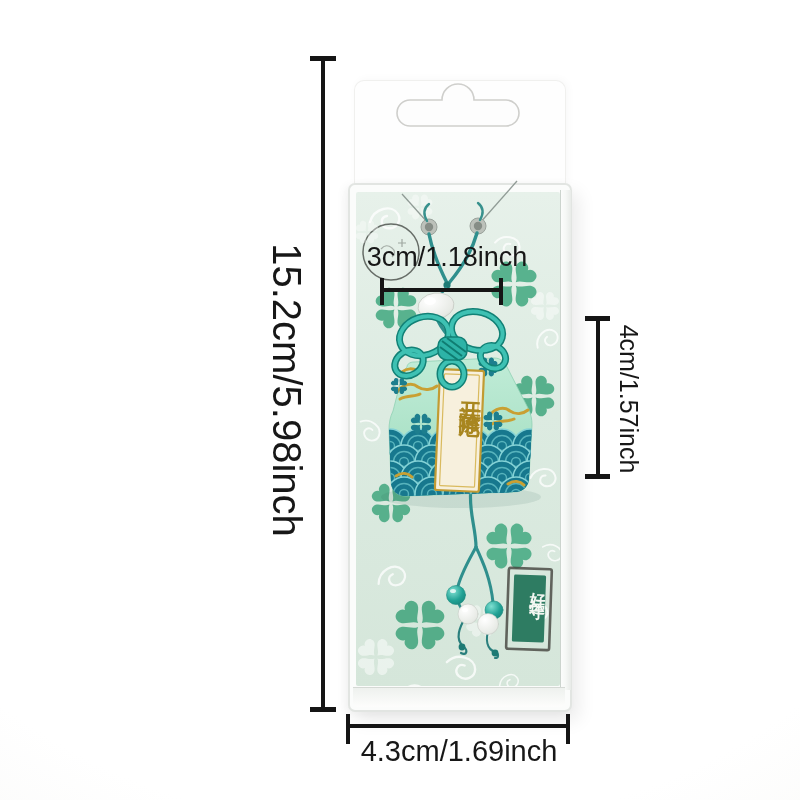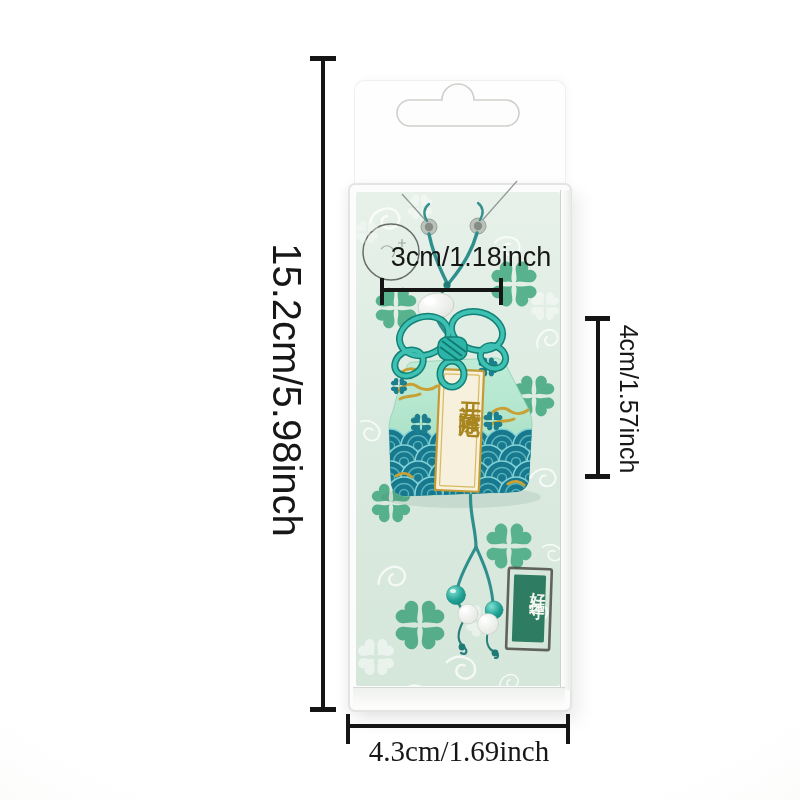--- a/index.html
+++ b/index.html
@@ -30,23 +30,23 @@
     line-height:1;font-family:"DejaVu Serif","DejaVu Sans",serif;white-space:nowrap;}
   .tag-text{left:447px;top:384px;width:34px;height:108px;font-size:22px;
     letter-spacing:5px;color:#a8861f;font-weight:bold;transform:rotate(2.5deg);}
   .seal-text{left:517px;top:580px;width:28px;height:62px;font-size:16px;
     letter-spacing:5px;color:#f4f7f2;font-weight:bold;transform:rotate(2deg);}
   
   .dim{position:absolute;background:#151515;z-index:4;}
   .dim-label{position:absolute;z-index:5;color:#171717;white-space:nowrap;
     font-family:"Liberation Sans","DejaVu Sans",sans-serif;}
   #lab-left{left:286px;top:390px;font-size:40px;transform:translate(-50%,-50%) rotate(90deg);}
-  #lab-top{left:447px;top:257px;font-size:27px;transform:translate(-50%,-50%);margin-left:24px;}
+  #lab-top{left:447px;top:257px;font-size:27px;transform:translate(-50%,-50%);}
   #lab-right{left:628px;top:399px;font-size:25px;transform:translate(-50%,-50%) rotate(90deg);}
-  #lab-bottom{left:459px;top:751px;font-size:29px;transform:translate(-50%,-50%);font-family:Liberation Serif, serif;}
+  #lab-bottom{left:459px;top:751px;font-size:29px;transform:translate(-50%,-50%);}
 </style>
 </head>
 <body>
 
 <div class="photo">
 
   <div class="hang-tab"></div>
   <div class="blister-box"></div>
   <div class="insert-card"></div>
   <div class="right-wall"></div>

